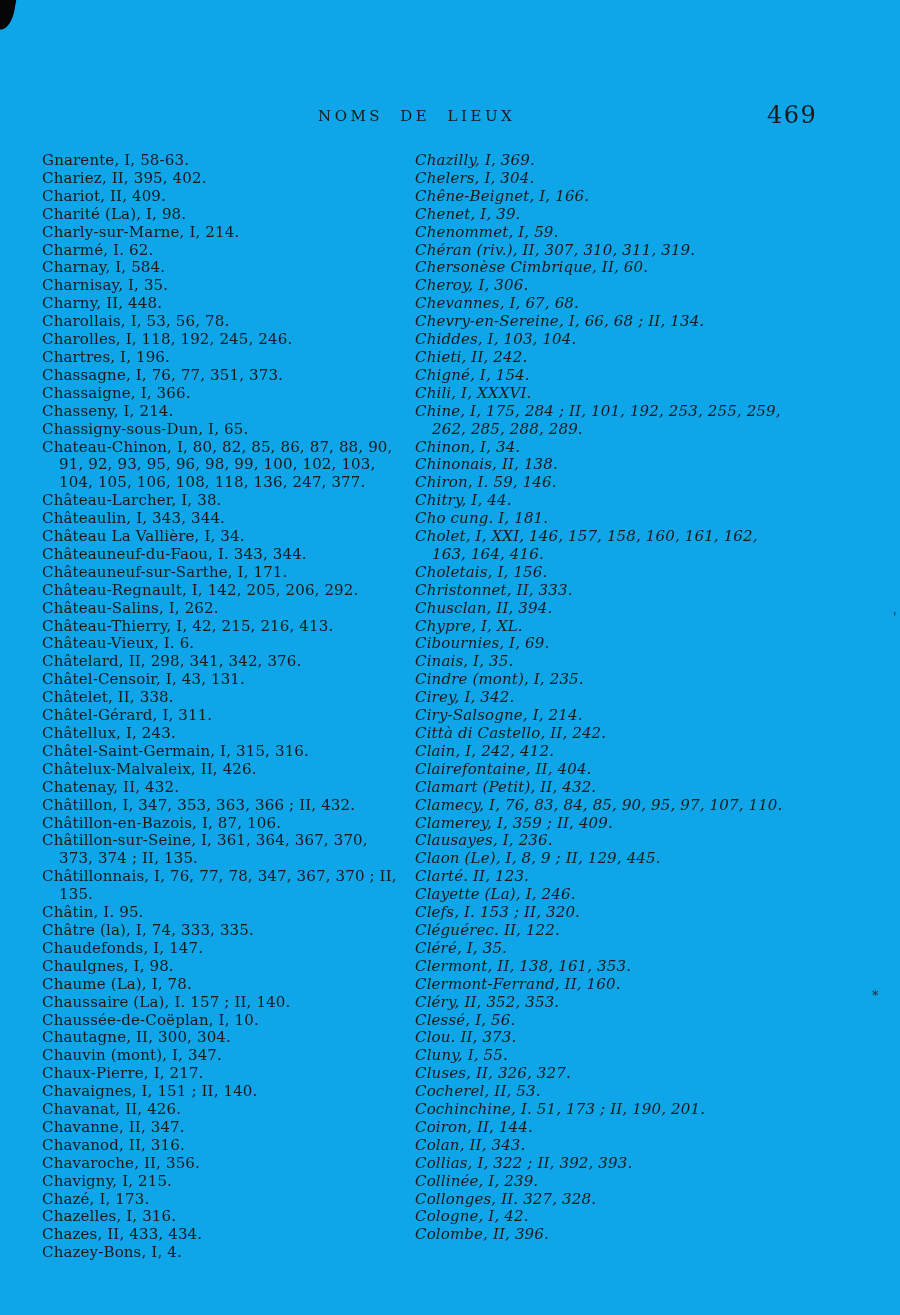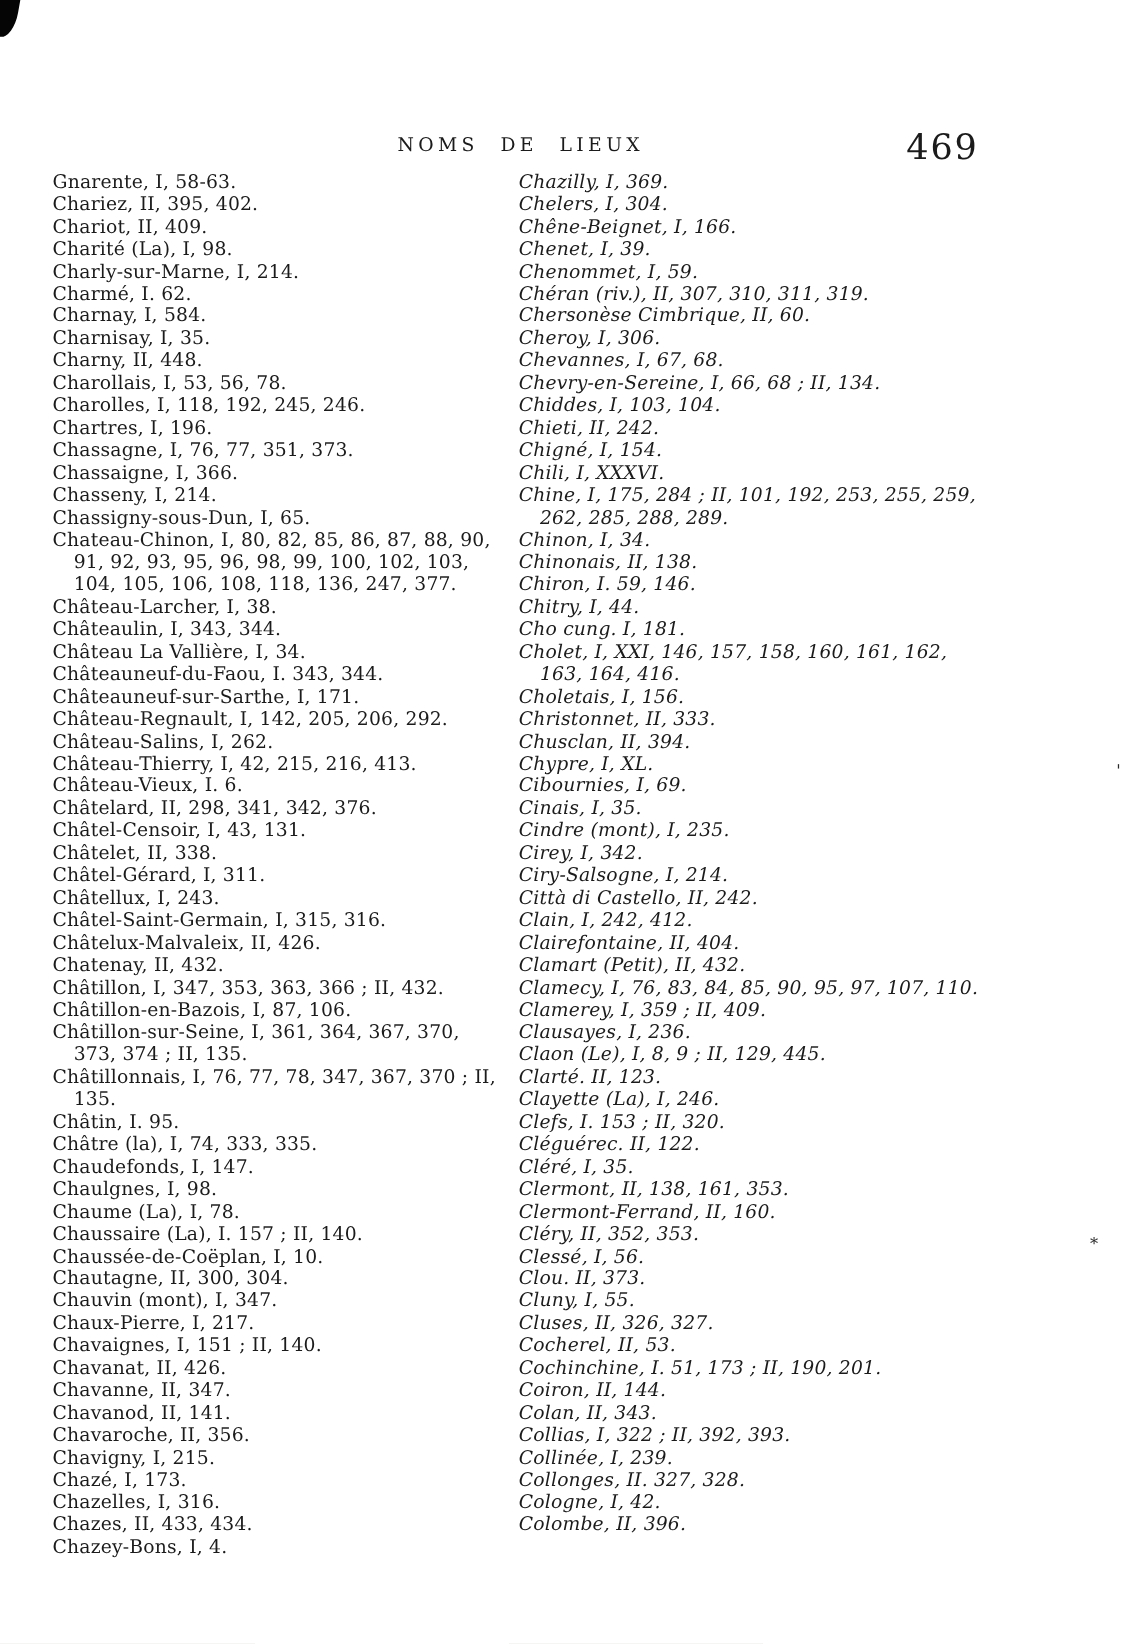--- a/index.html
+++ b/index.html
@@ -4,21 +4,21 @@
 <style>
   html, body {
     margin: 0;
     padding: 0;
     background: #e8e6e1;
   }
   .page {
     position: relative;
     width: 900px;
     height: 1315px;
-    background: #ffffff;
+    background: #0ea5e9;
     font-family: "DejaVu Serif", "Liberation Serif", serif;
     color: #1b1b1b;
     overflow: hidden;
     box-sizing: border-box;
   }
   .corner-mark {
     position: absolute;
     top: -6px;
     left: -4px;
     width: 18px;
@@ -38,28 +38,28 @@
     position: absolute;
     left: 318px;
     top: 7px;
     font-size: 15px;
     letter-spacing: 3.5px;
     word-spacing: 9px;
     white-space: nowrap;
   }
   .page-number {
     position: absolute;
-    left: 725px;
+    left: 767px;
     top: 1px;
-    font-size: 28px;
+    font-size: 24px;
     letter-spacing: 1.5px;
   }
   .columns {
     position: absolute;
-    top: 137px;
+    top: 152px;
     left: 42px;
     display: flex;
   }
   .col {
     box-sizing: border-box;
   }
   .col-left { width: 358px; margin-right: 15px; }
   .col-right { width: 375px; font-style: italic; }
   .entry {
     font-size: 15px;
@@ -134,21 +134,21 @@
         <div class="entry">Chaulgnes, I, 98.</div>
         <div class="entry">Chaume (La), I, 78.</div>
         <div class="entry">Chaussaire (La), I. 157 ; II, 140.</div>
         <div class="entry">Chaussée-de-Coëplan, I, 10.</div>
         <div class="entry">Chautagne, II, 300, 304.</div>
         <div class="entry">Chauvin (mont), I, 347.</div>
         <div class="entry">Chaux-Pierre, I, 217.</div>
         <div class="entry">Chavaignes, I, 151 ; II, 140.</div>
         <div class="entry">Chavanat, II, 426.</div>
         <div class="entry">Chavanne, II, 347.</div>
-        <div class="entry">Chavanod, II, 141.</div>
+        <div class="entry">Chavanod, II, 316.</div>
         <div class="entry">Chavaroche, II, 356.</div>
         <div class="entry">Chavigny, I, 215.</div>
         <div class="entry">Chazé, I, 173.</div>
         <div class="entry">Chazelles, I, 316.</div>
         <div class="entry">Chazes, II, 433, 434.</div>
         <div class="entry">Chazey-Bons, I, 4.</div>
       </div>
     <div class="col col-right">
         <div class="entry">Chazilly, I, 369.</div>
         <div class="entry">Chelers, I, 304.</div>

